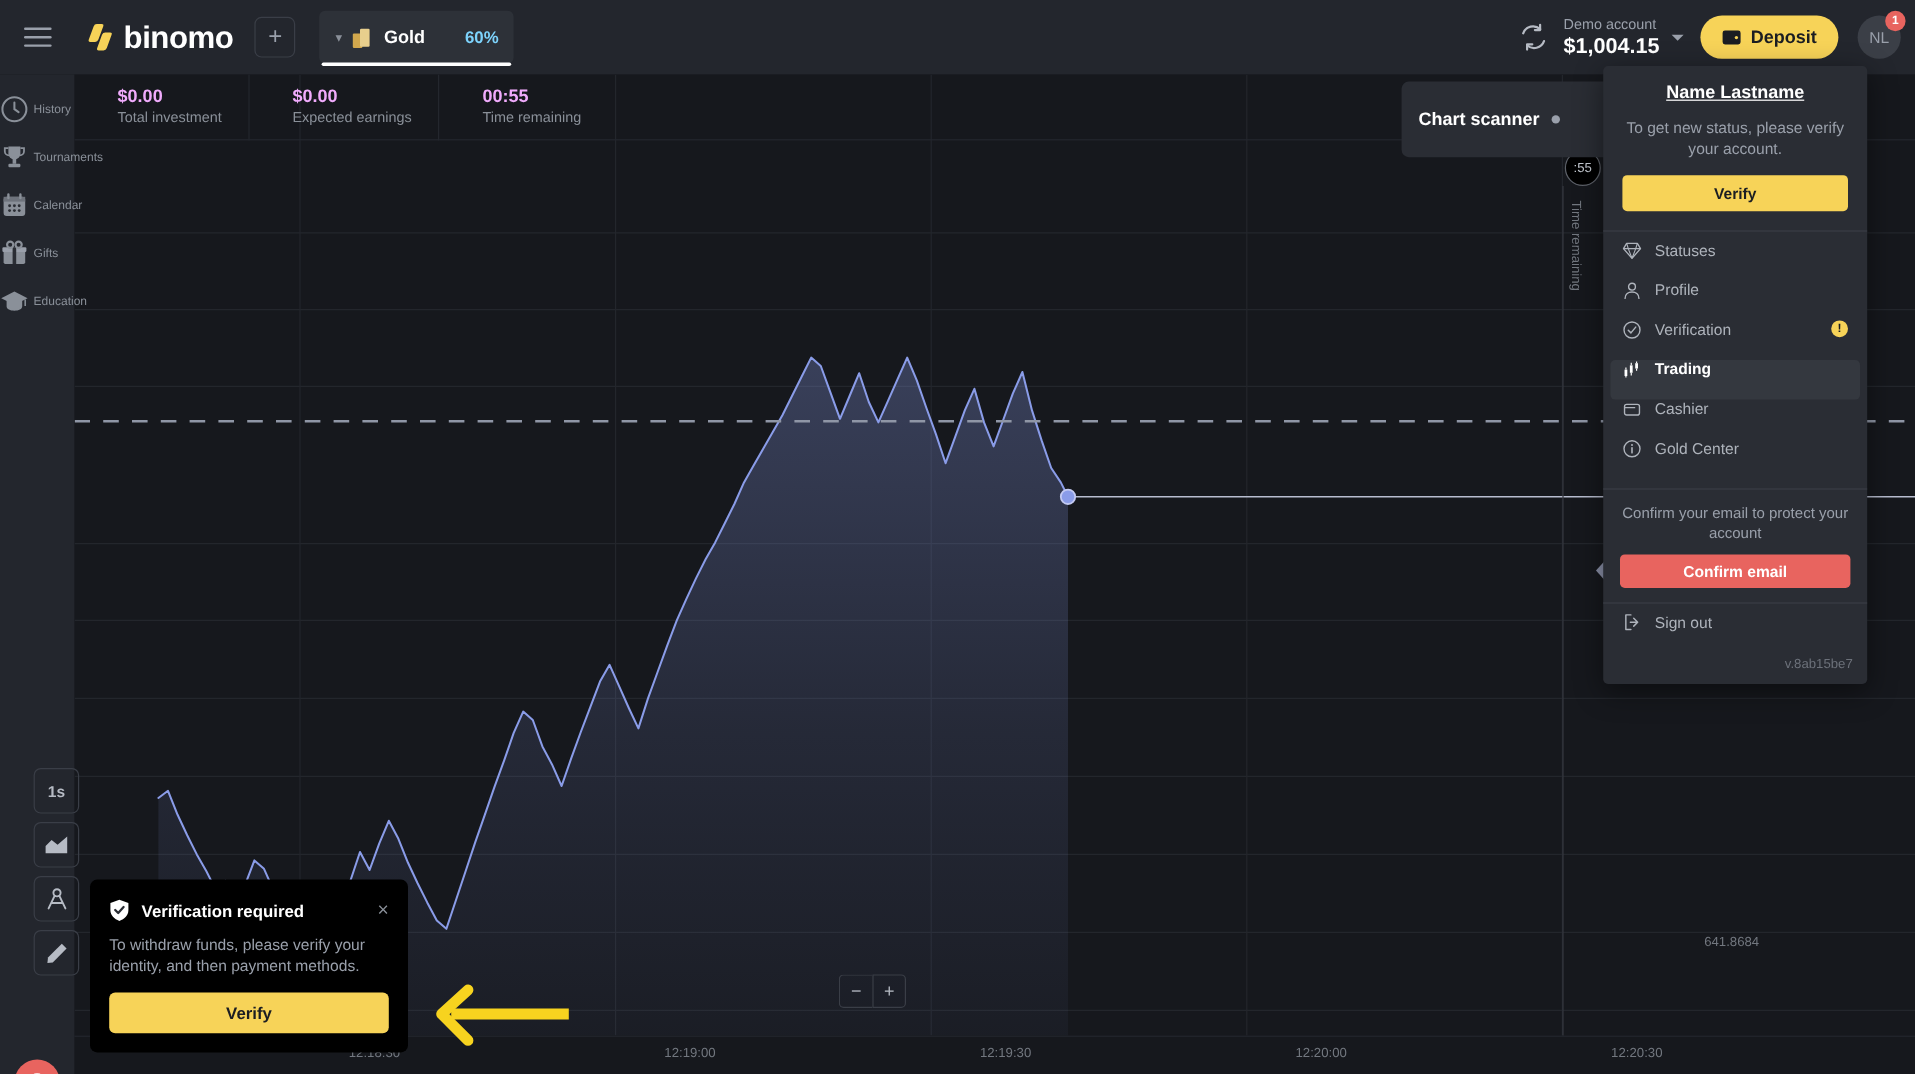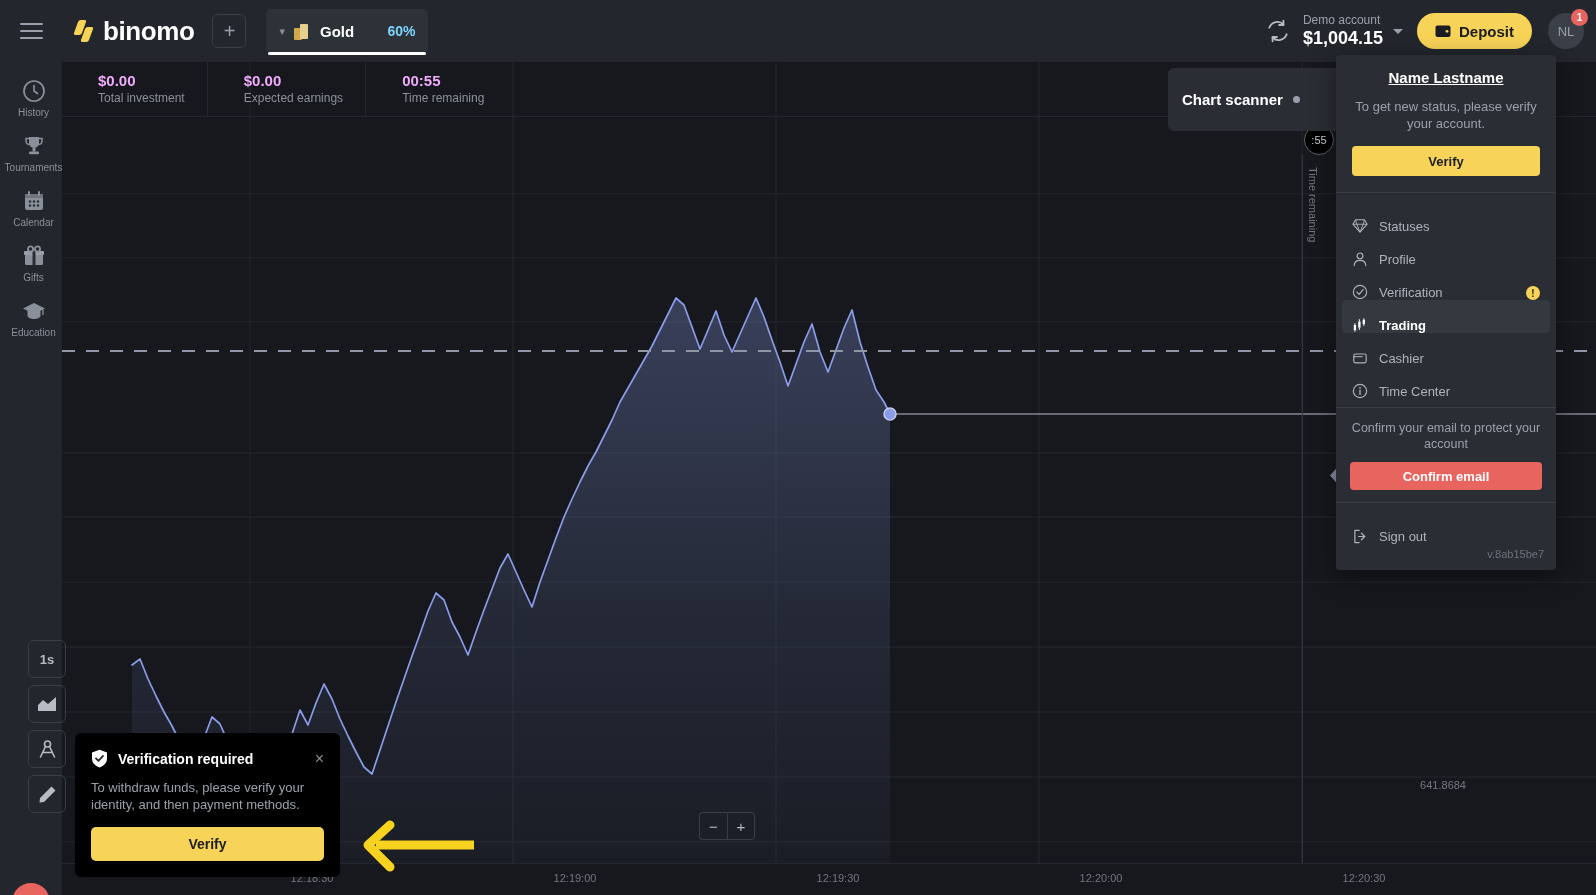--- a/index.html
+++ b/index.html
@@ -87,21 +87,21 @@
     background: #e8645f; color:#fff; font-size: 10px; font-weight: bold;
     display:flex; align-items:center; justify-content:center;
   }
 
   
   .rail {
     position: absolute; left: 0; top: 62px; width: 62px; height: 833px;
     background: #23262d; z-index: 30;
   }
   .rail-item {
-    width: 67px; padding: 9px 0 7px; display:flex; flex-direction: column;
+    width: 67px; padding: 9px 0 7px; display:flex; flex-direction: row;
     align-items:center; gap: 4px; cursor: pointer;
   }
   .rail-item .ic { color: #8a9099; display:flex; }
   .rail-label { color: #8a9099; font-size: 10px; }
 
   .tools { position: absolute; left: 12px; top: 578px; display:flex; flex-direction:column; gap: 7px; }
   .tool {
     width: 38px; height: 38px; border: 1px solid #3a3e47; border-radius: 6px;
     display:flex; align-items:center; justify-content:center;
     color: #b6bbc4; font-size: 13px; font-weight: 600; cursor: pointer; margin-left: 16px;
@@ -201,21 +201,21 @@
   .dd-sub { color:#9aa0ab; font-size: 13px; text-align:center; line-height: 17px; padding: 12px 18px 0; }
   .dd-verify {
     display:block; margin: 14px 16px 16px; height: 30px; width: calc(100% - 32px);
     background: #f7d358; color: #1b1d22; border: 0; border-radius: 4px;
     font-size: 13px; font-weight: bold; cursor: pointer;
     font-family: "Liberation Sans", sans-serif;
   }
   .dd-sep { height: 1px; background: #3a3e47; margin: 0; }
   .dd-list { padding: 8px 6px; }
   .dd-item {
-    display:flex; align-items:flex-end; gap: 11px; height: 33px;
+    display:flex; align-items:flex-start; gap: 11px; height: 33px;
     padding: 0 10px; border-radius: 4px; cursor: pointer;
     color: #aeb3bb; font-size: 13px;
   }
   .dd-item.active { background: #34383f; color: #fff; font-weight: bold; }
   .dd-item .ic { display:flex; width: 16px; justify-content:center; color: inherit; }
   .dd-warn {
     margin-left: auto; width: 14px; height: 14px; border-radius: 50%;
     background: #f7d358; color: #1b1d22; font-size: 10px; font-weight: bold;
     display:flex; align-items:center; justify-content:center;
   }
@@ -531,21 +531,21 @@
 
   </div>
   <div class="dd-item">
     <span class="ic">
             <svg width="16" height="16" viewBox="0 0 18 18">
               <circle cx="9" cy="9" r="7.5" stroke="currentColor" stroke-width="1.3" fill="none"></circle>
               <path d="M9 8 V12.8" stroke="currentColor" stroke-width="1.5" stroke-linecap="round"></path>
               <circle cx="9" cy="5.4" r="0.95" fill="currentColor"></circle>
             </svg>
           </span>
-    <span>Time Center</span>
+    <span>Gold Center</span>
 
   </div>
       </div>
     <div class="dd-sep"></div>
     <div class="dd-email">Confirm your email to protect your account</div>
     <button class="dd-confirm">Confirm email</button>
     <div class="dd-sep"></div>
     <div class="dd-list" style="padding-bottom:0">
       <div class="dd-item">
         <span class="ic">

